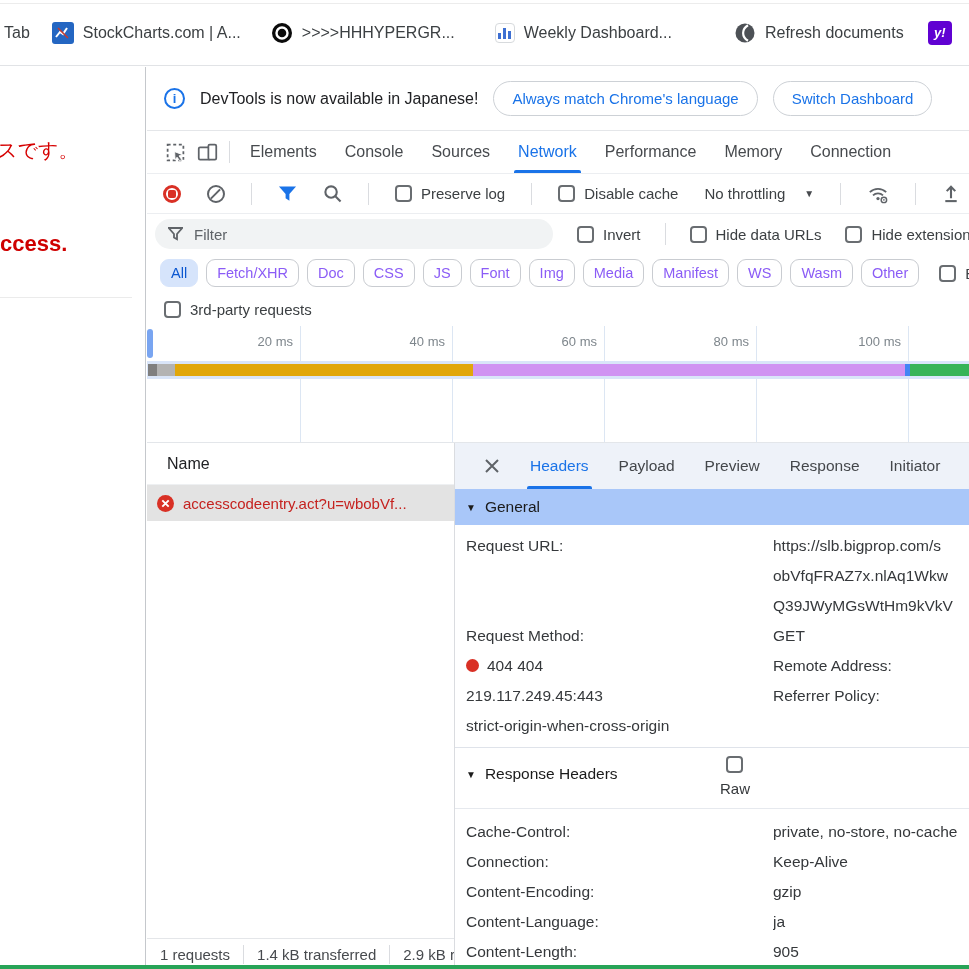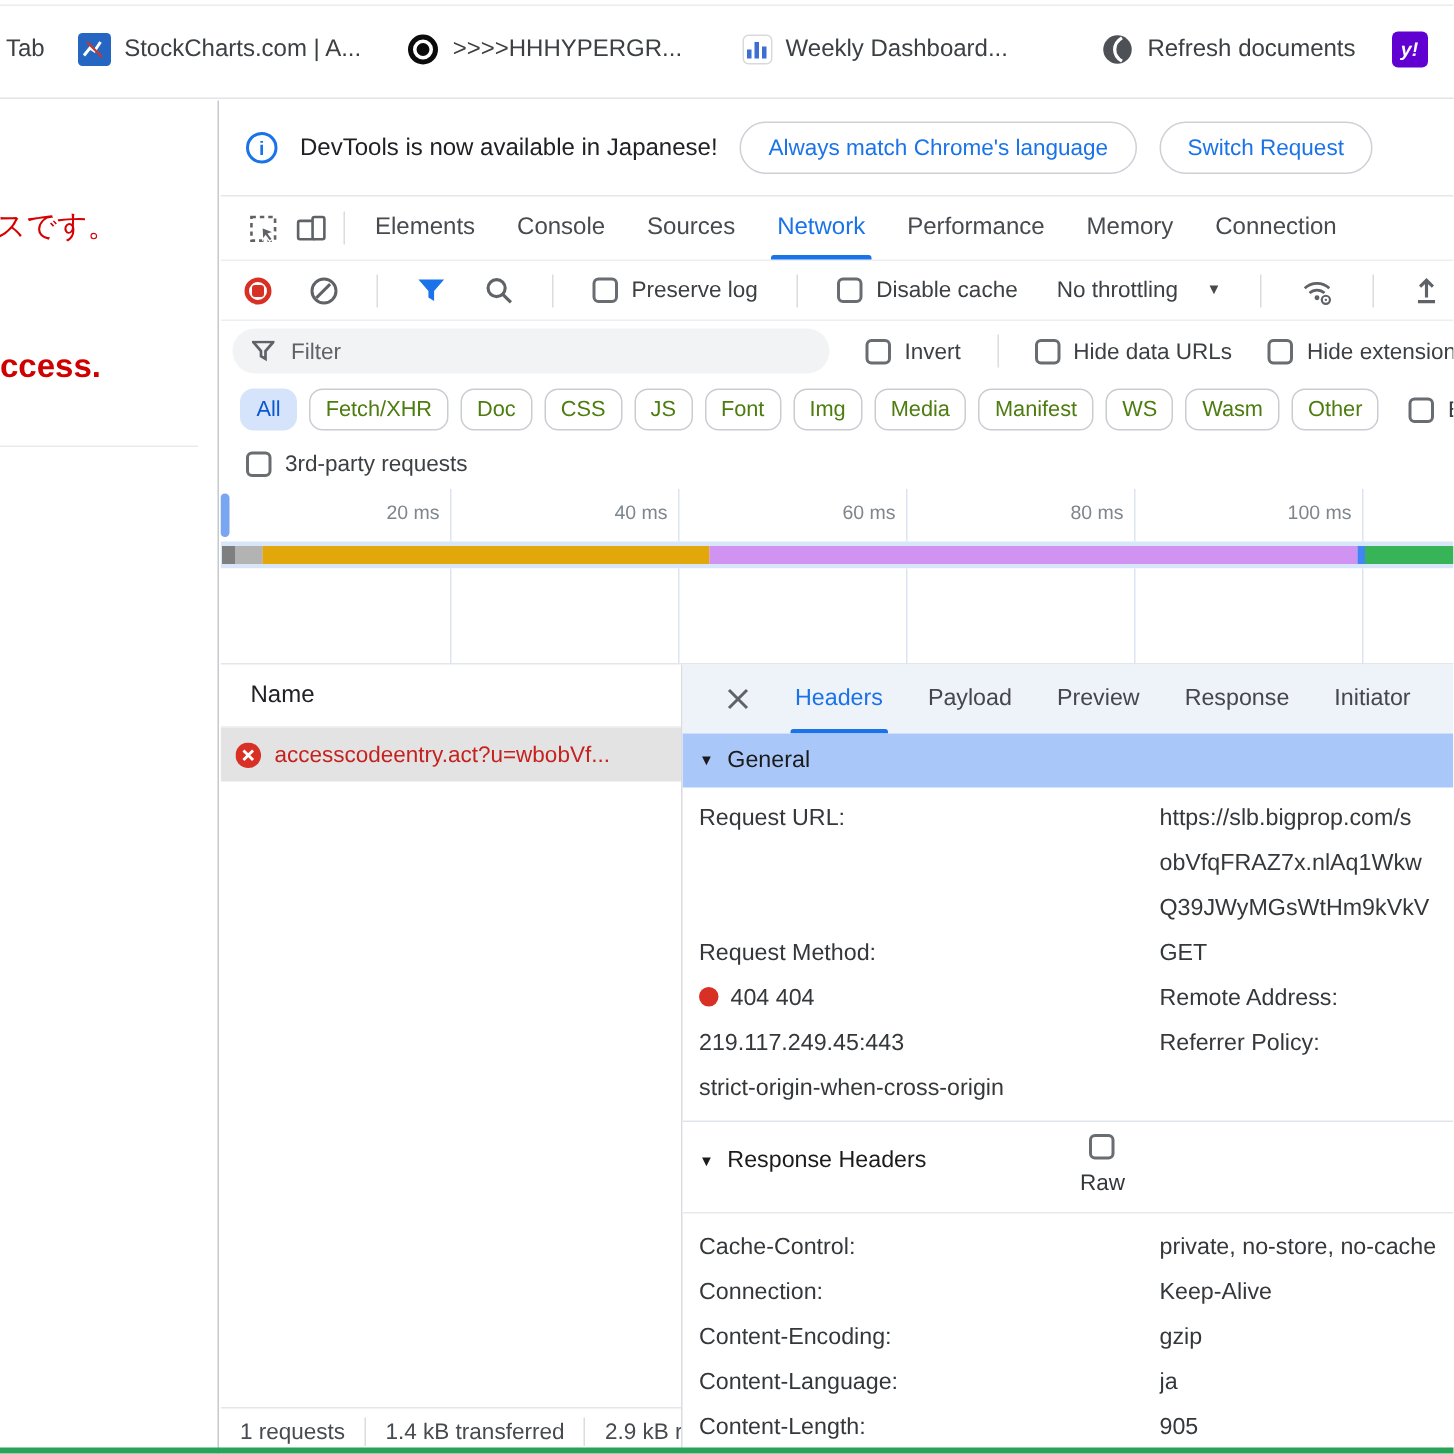--- a/index.html
+++ b/index.html
@@ -56,21 +56,21 @@
   .tool-label { font-size:15px; color:#3c4043; white-space:nowrap; }
   .caret { font-size:10px; color:#474a4e; margin-left:10px; }
   .grp { display:flex; align-items:center; gap:9px; flex:0 0 auto; }
   .push-right { margin-left:auto; }
   
   .filterrow { flex:0 0 40px; display:flex; align-items:center; gap:24px; padding-left:8px; overflow:hidden; }
   .filter-pill { width:398px; height:30px; border-radius:16px; background:#f1f3f4; display:flex; align-items:center; gap:11px; padding-left:13px; flex:0 0 auto; }
   .filter-ph { font-size:15px; color:#5f6368; }
   
   .chipsrow { flex:0 0 38px; display:flex; align-items:center; gap:8px; padding-left:13px; overflow:hidden; }
-  .chip { border:1px solid #c9ccd1; border-radius:9px; padding:5px 10px; font-size:14.5px; color:#4d7c0f; background:#fff; white-space:nowrap; flex:0 0 auto; }
+  .chip { border:1px solid #c9ccd1; border-radius:9px; padding:5px 10px; font-size:14.5px; color:#8b5cf6; background:#fff; white-space:nowrap; flex:0 0 auto; }
   .chip.selected { background:#d6e4fb; border-color:#d6e4fb; color:#0b57d0; }
   .blocked-grp { display:flex; align-items:center; gap:9px; margin-left:12px; flex:0 0 auto; }
   
   .thirdrow { flex:0 0 34px; display:flex; align-items:center; gap:9px; padding-left:17px; }
   
   .ruler { position:relative; flex:0 0 35px; background:#fff; }
   .gridline { position:absolute; top:0; bottom:0; width:1px; background:#dce6f3; }
   .tick { position:absolute; top:8px; font-size:13px; color:#7e868c; transform:translateX(-100%); padding-right:7px; white-space:nowrap; }
   .handle { position:absolute; left:0; top:3px; width:6px; height:29px; background:#79a5f1; border-radius:3px; }
   .bar-row { position:relative; flex:0 0 18px; background:#d9e5f9; }
@@ -165,21 +165,21 @@
   <div class="access-text">ccess.</div>
   <div class="page-line"></div>
 </div>
 
 <div class="devtools">
 
   <div class="infobar">
     <span class="info-icon">i</span>
     <span class="infobar-msg">DevTools is now available in Japanese!</span>
     <button class="pill-btn">Always match Chrome's language</button>
-    <button class="pill-btn">Switch Request</button>
+    <button class="pill-btn">Switch Dashboard</button>
   </div>
 
   <div class="tabbar">
     <span class="tb-icon">
       <svg width="21" height="21" viewBox="0 0 24 24">
           <path d="M3 3h18v18H3z" fill="none" stroke="#5f6368" stroke-width="2" stroke-dasharray="3.4,3"></path>
           <path d="M11 11l9 3.5-4 1.4 3 4-2.2 1.6-3-4.1-2.3 3z" fill="#5f6368" stroke="#fff" stroke-width="1"></path>
         </svg>
     </span>
     <span class="tb-icon">

